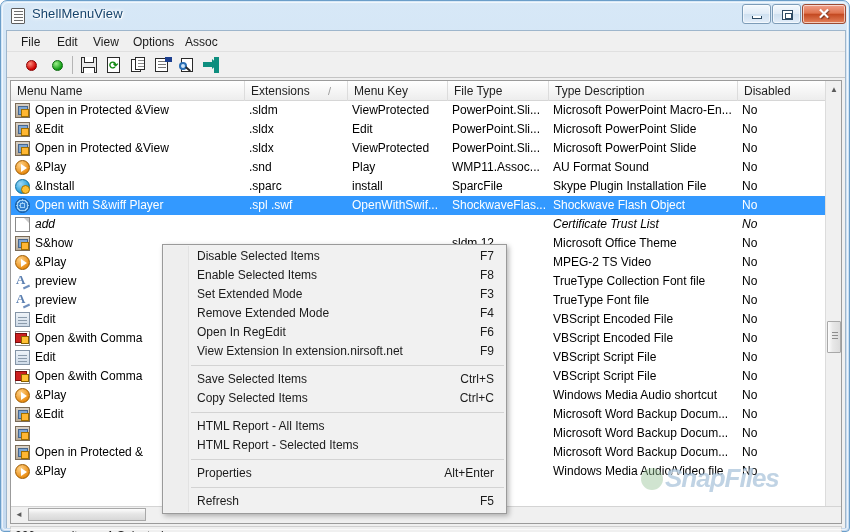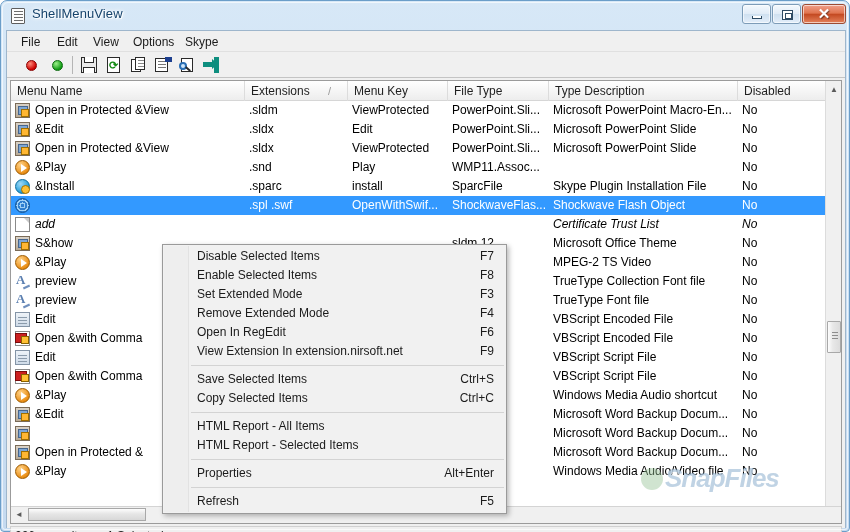--- a/index.html
+++ b/index.html
@@ -318,21 +318,21 @@
     </div>
   </div>
 
   <div id="client">
 
     <div id="menubar">
       <div class="mb-item" style="left:8px">File</div>
       <div class="mb-item" style="left:44px">Edit</div>
       <div class="mb-item" style="left:80px">View</div>
       <div class="mb-item" style="left:120px">Options</div>
-      <div class="mb-item" style="left:172px">Skype</div>
+      <div class="mb-item" style="left:172px">Assoc</div>
     </div>
 
     <div id="toolbar">
       <div class="tb-icon led" id="tb-stop"></div>
       <div class="tb-icon led" id="tb-start"></div>
       <div id="tb-sep"></div>
 
       <div class="tb-icon" id="tb-save">
         <span class="body"></span>
           <span class="top"></span>
@@ -402,33 +402,35 @@
             <span class="cell" style="left: 441px; width: 95px;">PowerPoint.Sli...</span>
             <span class="cell" style="left: 542px; width: 183px;">Microsoft PowerPoint Slide</span>
             <span class="cell" style="left: 731px; width: 83px;">No</span>
           </div>
           <div class="row" style="top: 57px;">
             <span class="row-icon ic-wmp"></span>
             <span class="cell c0" style="left: 24px; width: 208px;">&amp;Play</span>
             <span class="cell" style="left: 238px; width: 97px;">.snd</span>
             <span class="cell" style="left: 341px; width: 94px;">Play</span>
             <span class="cell" style="left: 441px; width: 95px;">WMP11.Assoc...</span>
+            <span class="cell" style="left: 542px; width: 183px;">AU Format Sound</span>
             <span class="cell" style="left: 731px; width: 83px;">No</span>
           </div>
           <div class="row" style="top: 76px;">
             <span class="row-icon ic-skype"></span>
             <span class="cell c0" style="left: 24px; width: 208px;">&amp;Install</span>
             <span class="cell" style="left: 238px; width: 97px;">.sparc</span>
             <span class="cell" style="left: 341px; width: 94px;">install</span>
             <span class="cell" style="left: 441px; width: 95px;">SparcFile</span>
             <span class="cell" style="left: 542px; width: 183px;">Skype Plugin Installation File</span>
             <span class="cell" style="left: 731px; width: 83px;">No</span>
           </div>
           <div class="row selected" style="top: 95px;">
             <span class="row-icon ic-flash"></span>
+            <span class="cell c0" style="left: 24px; width: 208px;">Open with S&amp;wiff Player</span>
             <span class="cell" style="left: 238px; width: 97px;">.spl .swf</span>
             <span class="cell" style="left: 341px; width: 94px;">OpenWithSwif...</span>
             <span class="cell" style="left: 441px; width: 95px;">ShockwaveFlas...</span>
             <span class="cell" style="left: 542px; width: 183px;">Shockwave Flash Object</span>
             <span class="cell" style="left: 731px; width: 83px;">No</span>
           </div>
           <div class="row" style="top: 114px; font-style: italic;">
             <span class="row-icon ic-doc"></span>
             <span class="cell c0" style="left: 24px; width: 208px;">add</span>
             <span class="cell" style="left: 238px; width: 97px;"></span>

